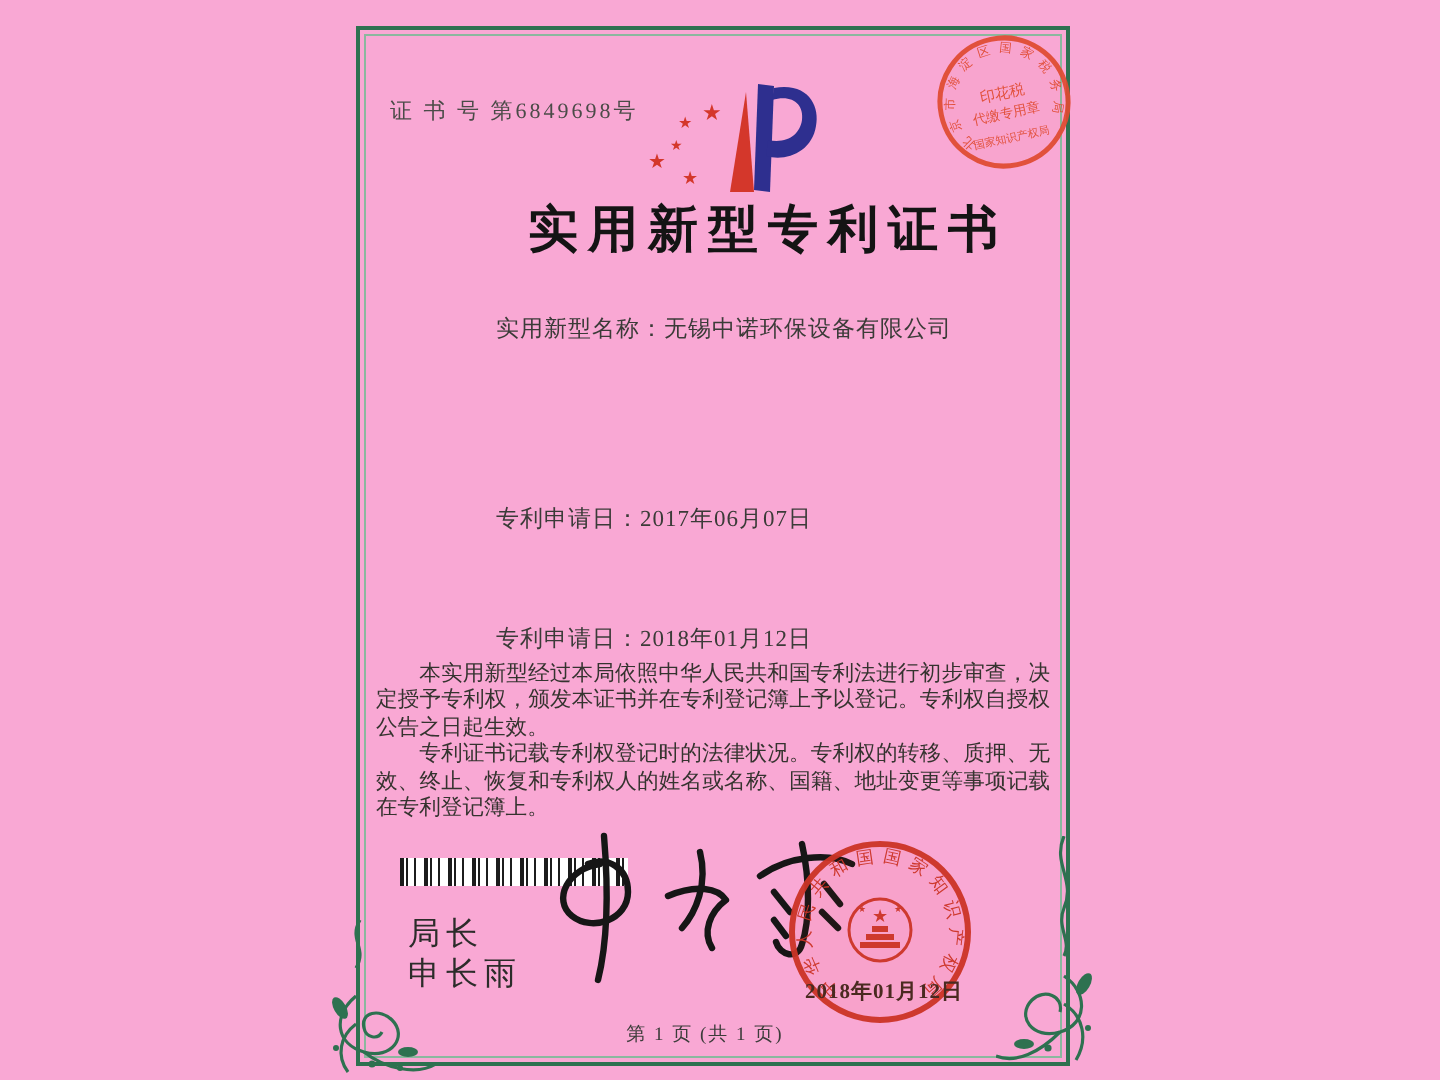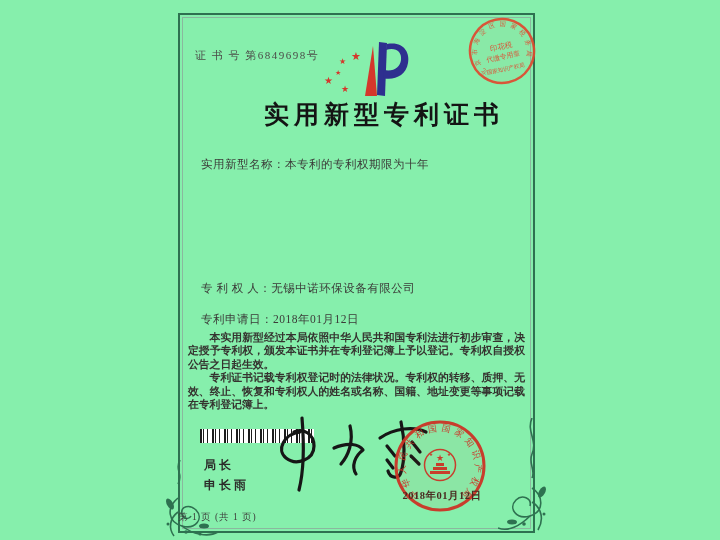--- a/index.html
+++ b/index.html
@@ -1,52 +1,52 @@
 <!DOCTYPE html>
 <html><head>
 <meta charset="utf-8">
 <style>
   html,body{margin:0;padding:0;background:#ffffff;}
   #canvas{
     position:relative;width:720px;height:540px;overflow:hidden;
-    background:#86efac;
+    background:#f9a8d4;
     font-family:"Liberation Serif","DejaVu Serif",serif;
   }
   
   .frame-outer{position:absolute;left:178px;top:13px;width:353px;height:516px;
     border:2px solid #2e7150;}
   .frame-inner{position:absolute;inset:2px;border:1px solid #8ab89e;}
   
   .cert-no{position:absolute;left:195px;top:48px;font-size:11px;letter-spacing:1.5px;color:#4b4b48;}
   .logo{position:absolute;left:322px;top:34px;}
   .title{position:absolute;left:178px;top:98px;width:412px;text-align:center;
     font-size:25px;font-weight:bold;letter-spacing:5px;color:#141414;}
   
   .field{position:absolute;left:201px;font-size:11.5px;color:#3b3b38;letter-spacing:0.5px;white-space:nowrap;}
-  .field .lab{color:#3b3b38;}
+  .field .lab{color:#3b3b38;margin-left:47px;}
   
   .body-text{position:absolute;left:188px;top:331px;width:337px;
     font-size:10.8px;line-height:13.4px;color:#35332f;text-align:justify;}
-  .body-text p{margin:0;text-indent:2em;font-weight:bold;}
+  .body-text p{margin:0;text-indent:2em;}
   
   .barcode{position:absolute;left:200px;top:429px;width:114px;height:14px;
     background:
       repeating-linear-gradient(90deg,#1c1c1c 0 2px,#ffffff 2px 3px,#1c1c1c 3px 4px,#ffffff 4px 7px,#1c1c1c 7px 8px,#ffffff 8px 12px);}
   
-  .director{position:absolute;left:204px;font-size:12px;font-weight:bold;color:#2c2c2a;letter-spacing:3px;text-align:right;}
+  .director{position:absolute;left:204px;font-size:16px;font-weight:normal;color:#2c2c2a;letter-spacing:3px;text-align:right;}
   .sig-svg{position:absolute;left:262px;top:410px;}
   
   .seal-big{position:absolute;left:392px;top:418px;opacity:.95;}
   .seal-small{position:absolute;left:466px;top:15px;transform:rotate(-12deg);opacity:.92;}
   .grant-date{position:absolute;left:398px;top:489px;width:88px;text-align:center;
     font-size:10.5px;font-weight:bold;color:#4a2a20;letter-spacing:0.5px;}
   
   .orn-bl{position:absolute;left:156px;top:460px;}
   .orn-br{position:absolute;left:498px;top:418px;}
-  .footer-page{position:absolute;left:178px;top:511px;width:349px;
+  .footer-page{position:absolute;left:178px;top:511px;width:349px;text-align:center;
     font-size:9.5px;color:#3c3c3a;letter-spacing:1px;}
 </style>
 </head>
 <body>
 
 <div id="canvas">
 
   <div class="frame-outer">
     <div class="frame-inner"></div>
   </div>
@@ -60,24 +60,24 @@
     <text x="2" y="50" font-size="10" fill="#d4372b">★</text>
     <text x="13" y="41" font-size="7" fill="#d4372b">★</text>
     <text x="17" y="30" font-size="8" fill="#d4372b">★</text>
     <text x="19" y="58" font-size="9" fill="#d4372b">★</text>
     <text x="29" y="26" font-size="11" fill="#d4372b">★</text>
   </svg>
 
   <div class="title">实用新型专利证书</div>
 
   <div class="field" style="top:157px">
-    <span class="lab">实用新型名称：</span><span>本专利的专利权期限为十年</span>
+    <span class="lab">实用新型名称：</span><span>无锡中诺环保设备有限公司</span>
   </div>
-  <div class="field" style="top:281px">
-    <span class="lab">专 利 权 人：</span><span>无锡中诺环保设备有限公司</span>
+  <div class="field" style="top:252px">
+    <span class="lab">专利申请日：</span><span>2017年06月07日</span>
   </div>
   <div class="field" style="top:312px">
     <span class="lab">专利申请日：</span><span>2018年01月12日</span>
   </div>
 
   <div class="body-text">
     <p>本实用新型经过本局依照中华人民共和国专利法进行初步审查，决定授予专利权，颁发本证书并在专利登记簿上予以登记。专利权自授权公告之日起生效。</p>
     <p>专利证书记载专利权登记时的法律状况。专利权的转移、质押、无效、终止、恢复和专利权人的姓名或名称、国籍、地址变更等事项记载在专利登记簿上。</p>
   </div>
 

